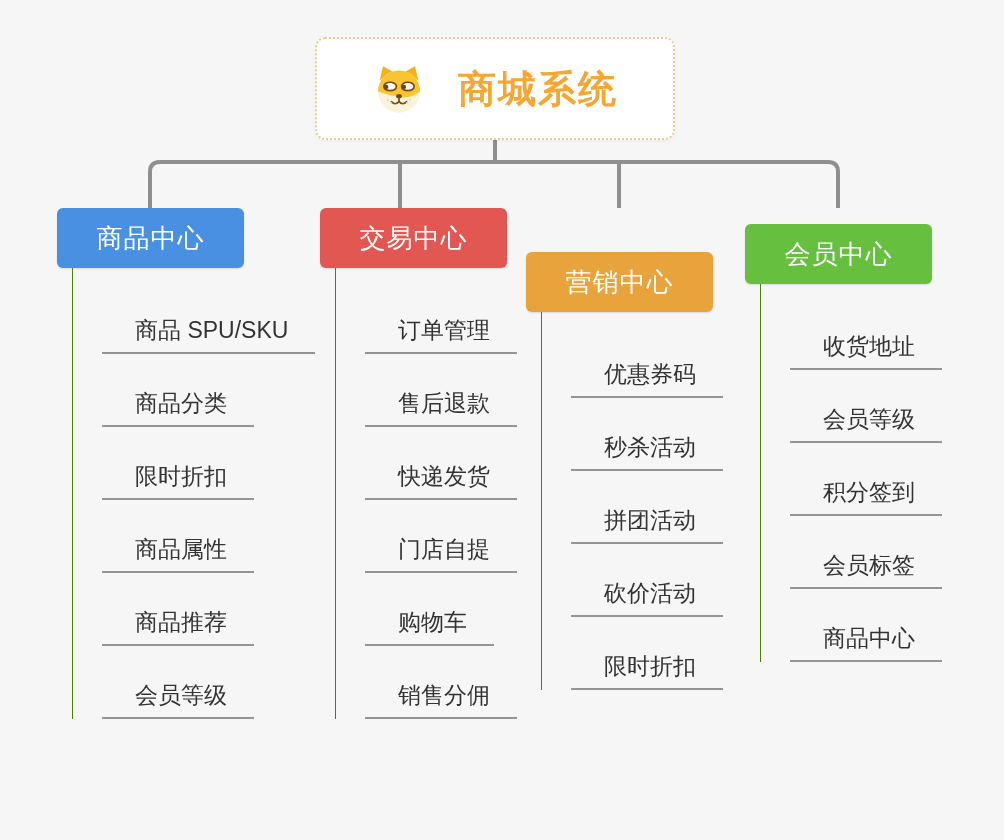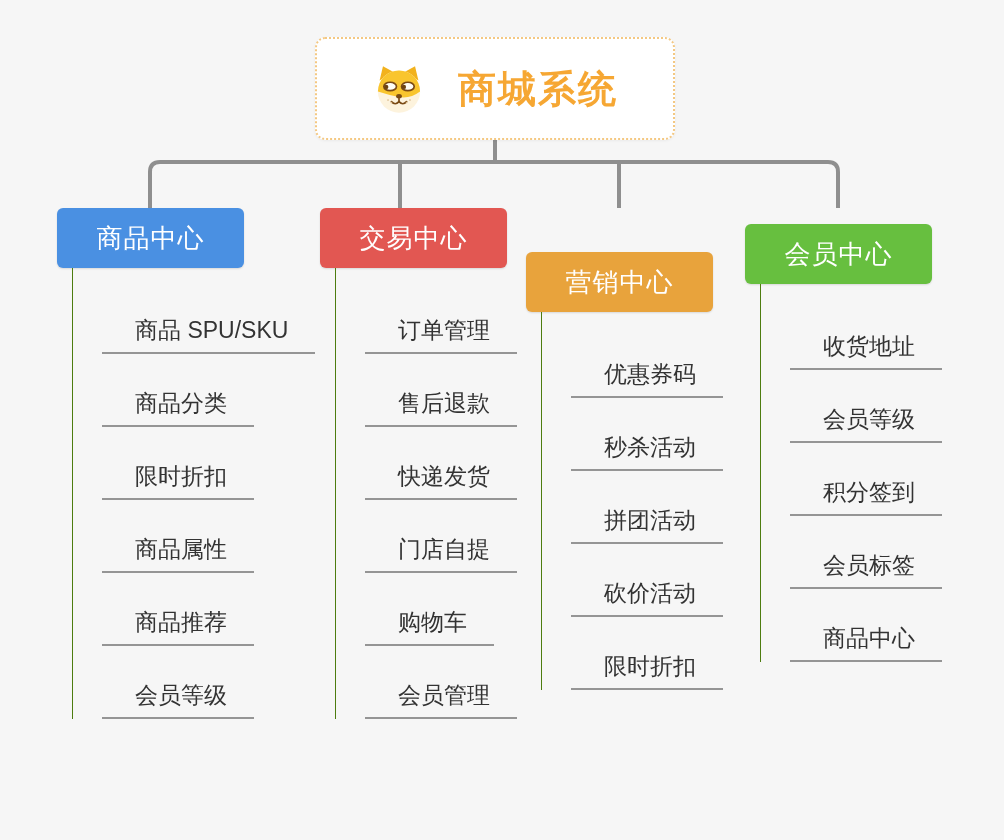--- a/index.html
+++ b/index.html
@@ -148,21 +148,21 @@
       <div class="leaf">
           <span class="leaf-label">快递发货</span>
         </div>
       <div class="leaf">
           <span class="leaf-label">门店自提</span>
         </div>
       <div class="leaf">
           <span class="leaf-label">购物车</span>
         </div>
       <div class="leaf">
-          <span class="leaf-label">会员管理</span>
+          <span class="leaf-label">销售分佣</span>
         </div>
     </div>
   </div>
 
   <div class="branch-column col-3">
     <div class="branch-box" style="background: rgb(232, 163, 60); margin-top: 44px;">营销中心</div>
     <div class="leaf-list">
       <div class="leaf">
           <span class="leaf-label">优惠券码</span>
         </div>

